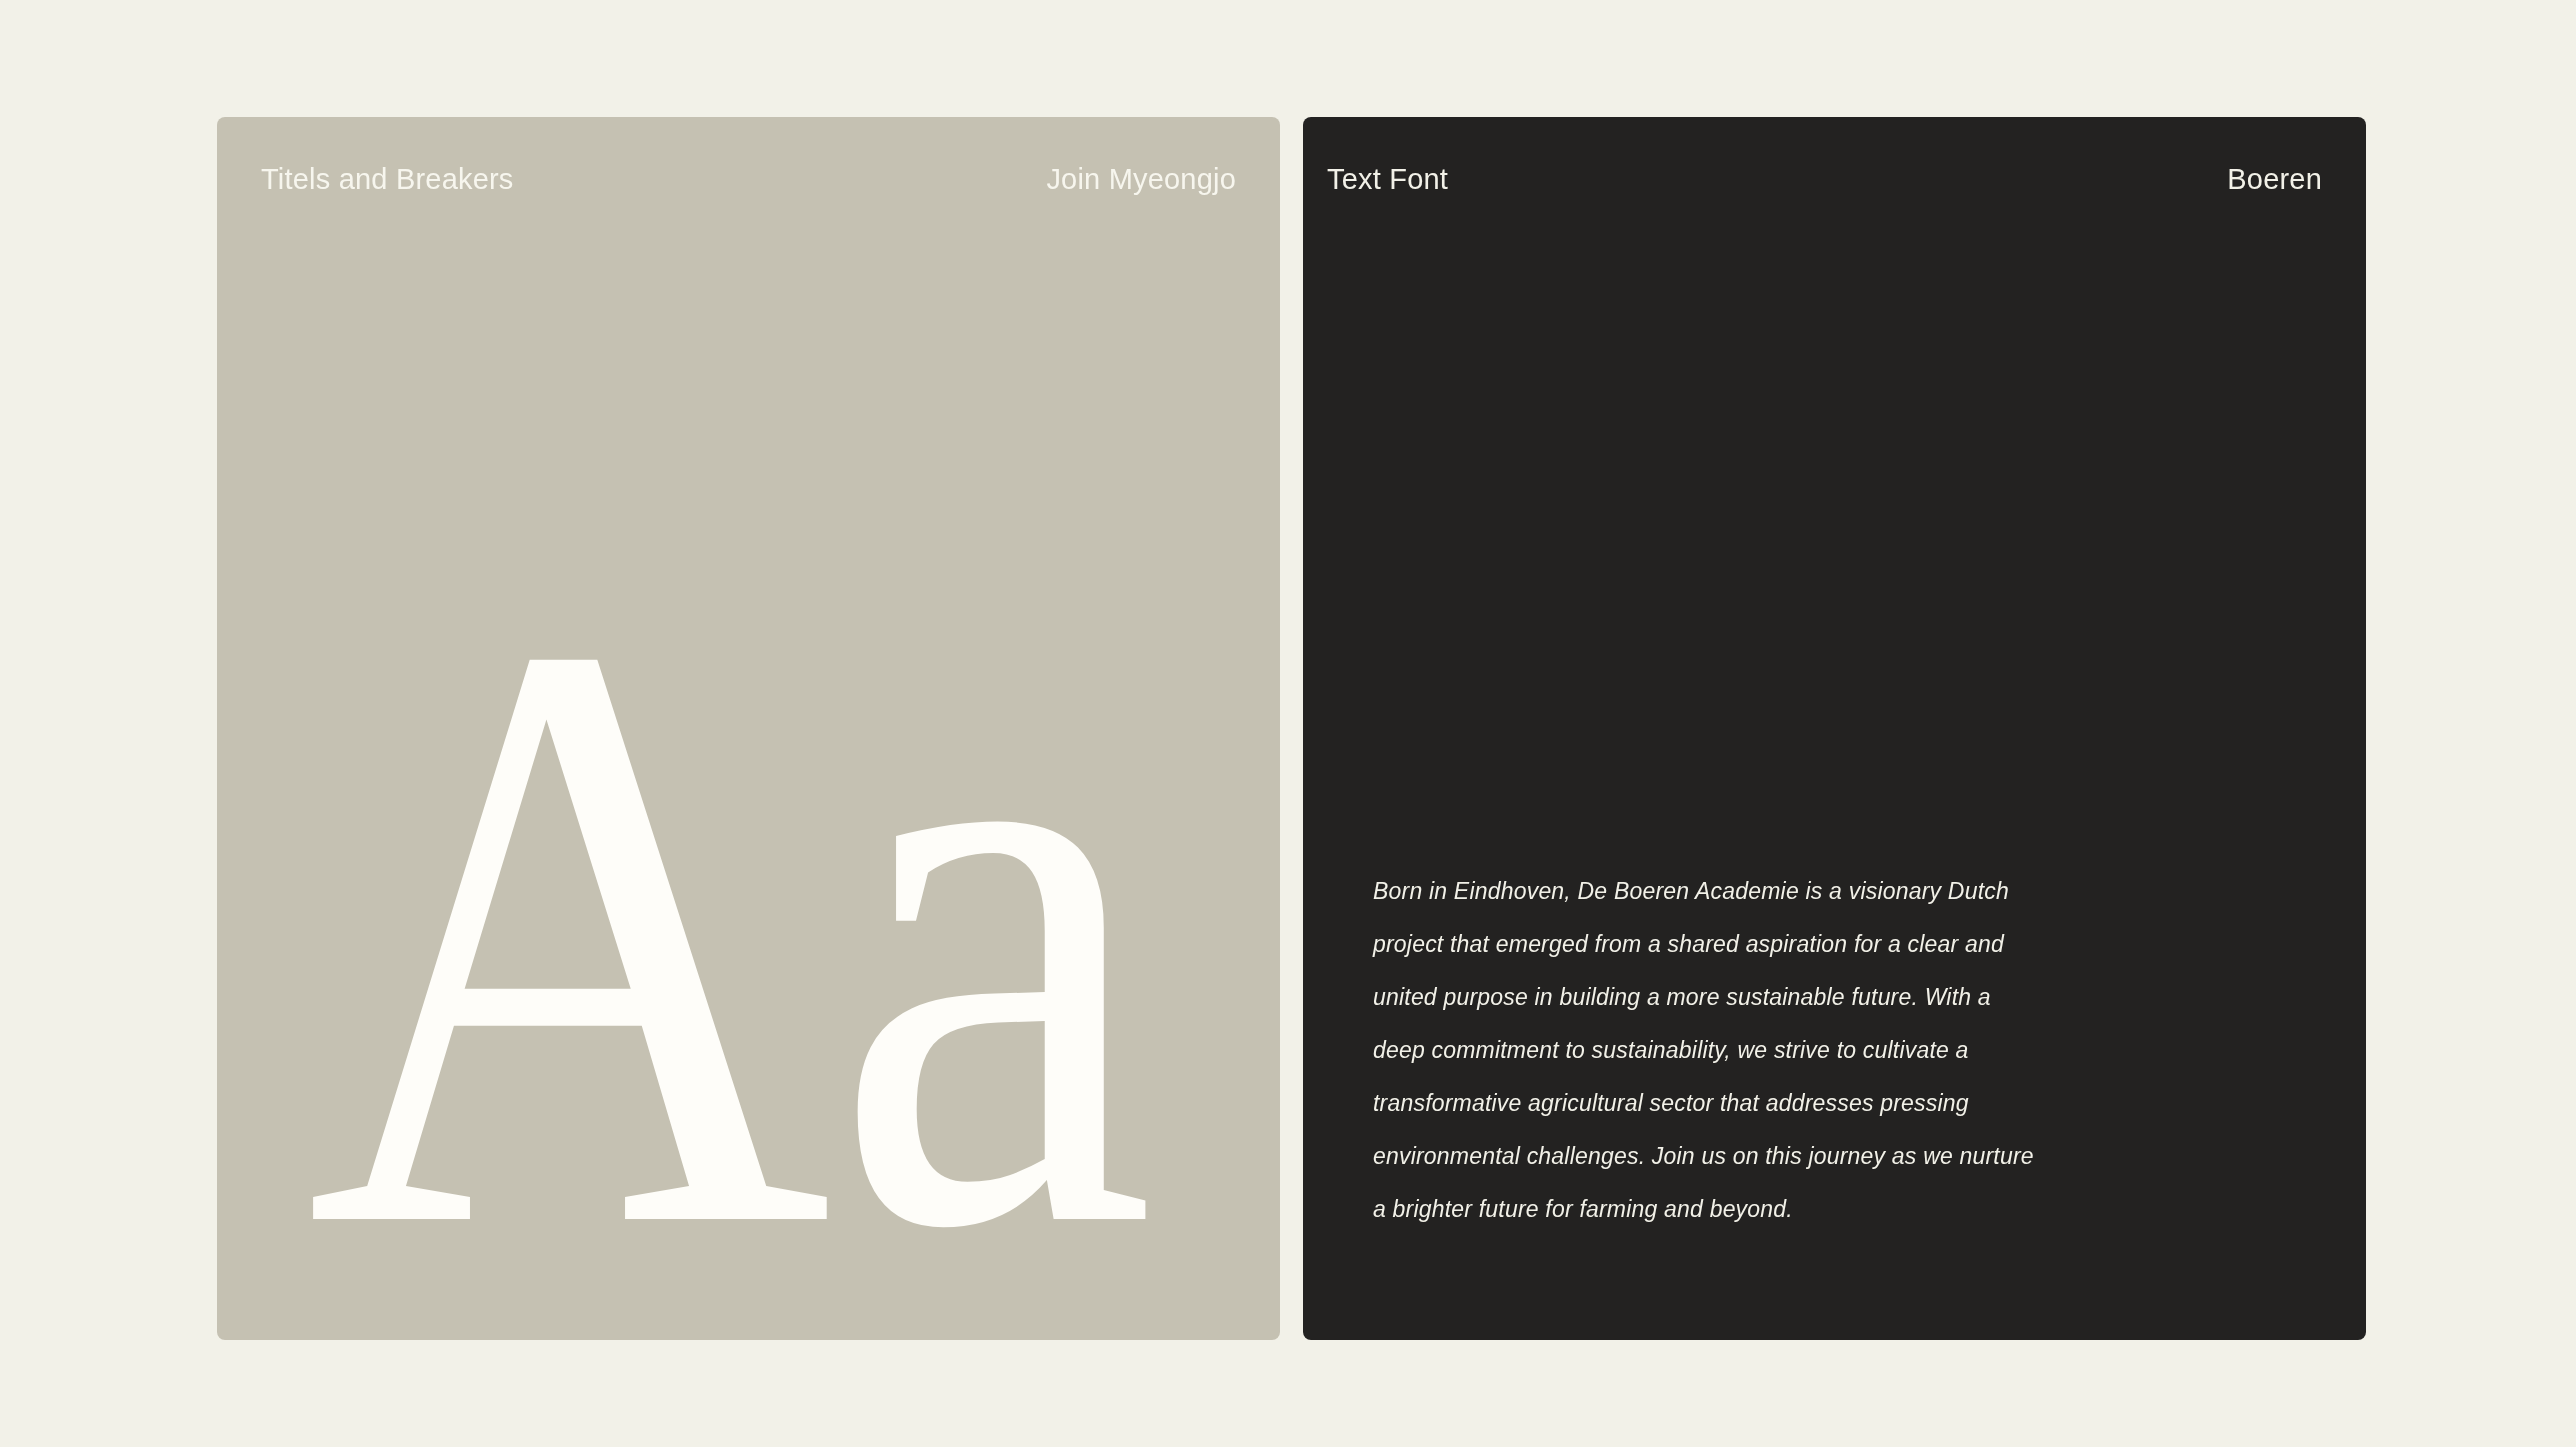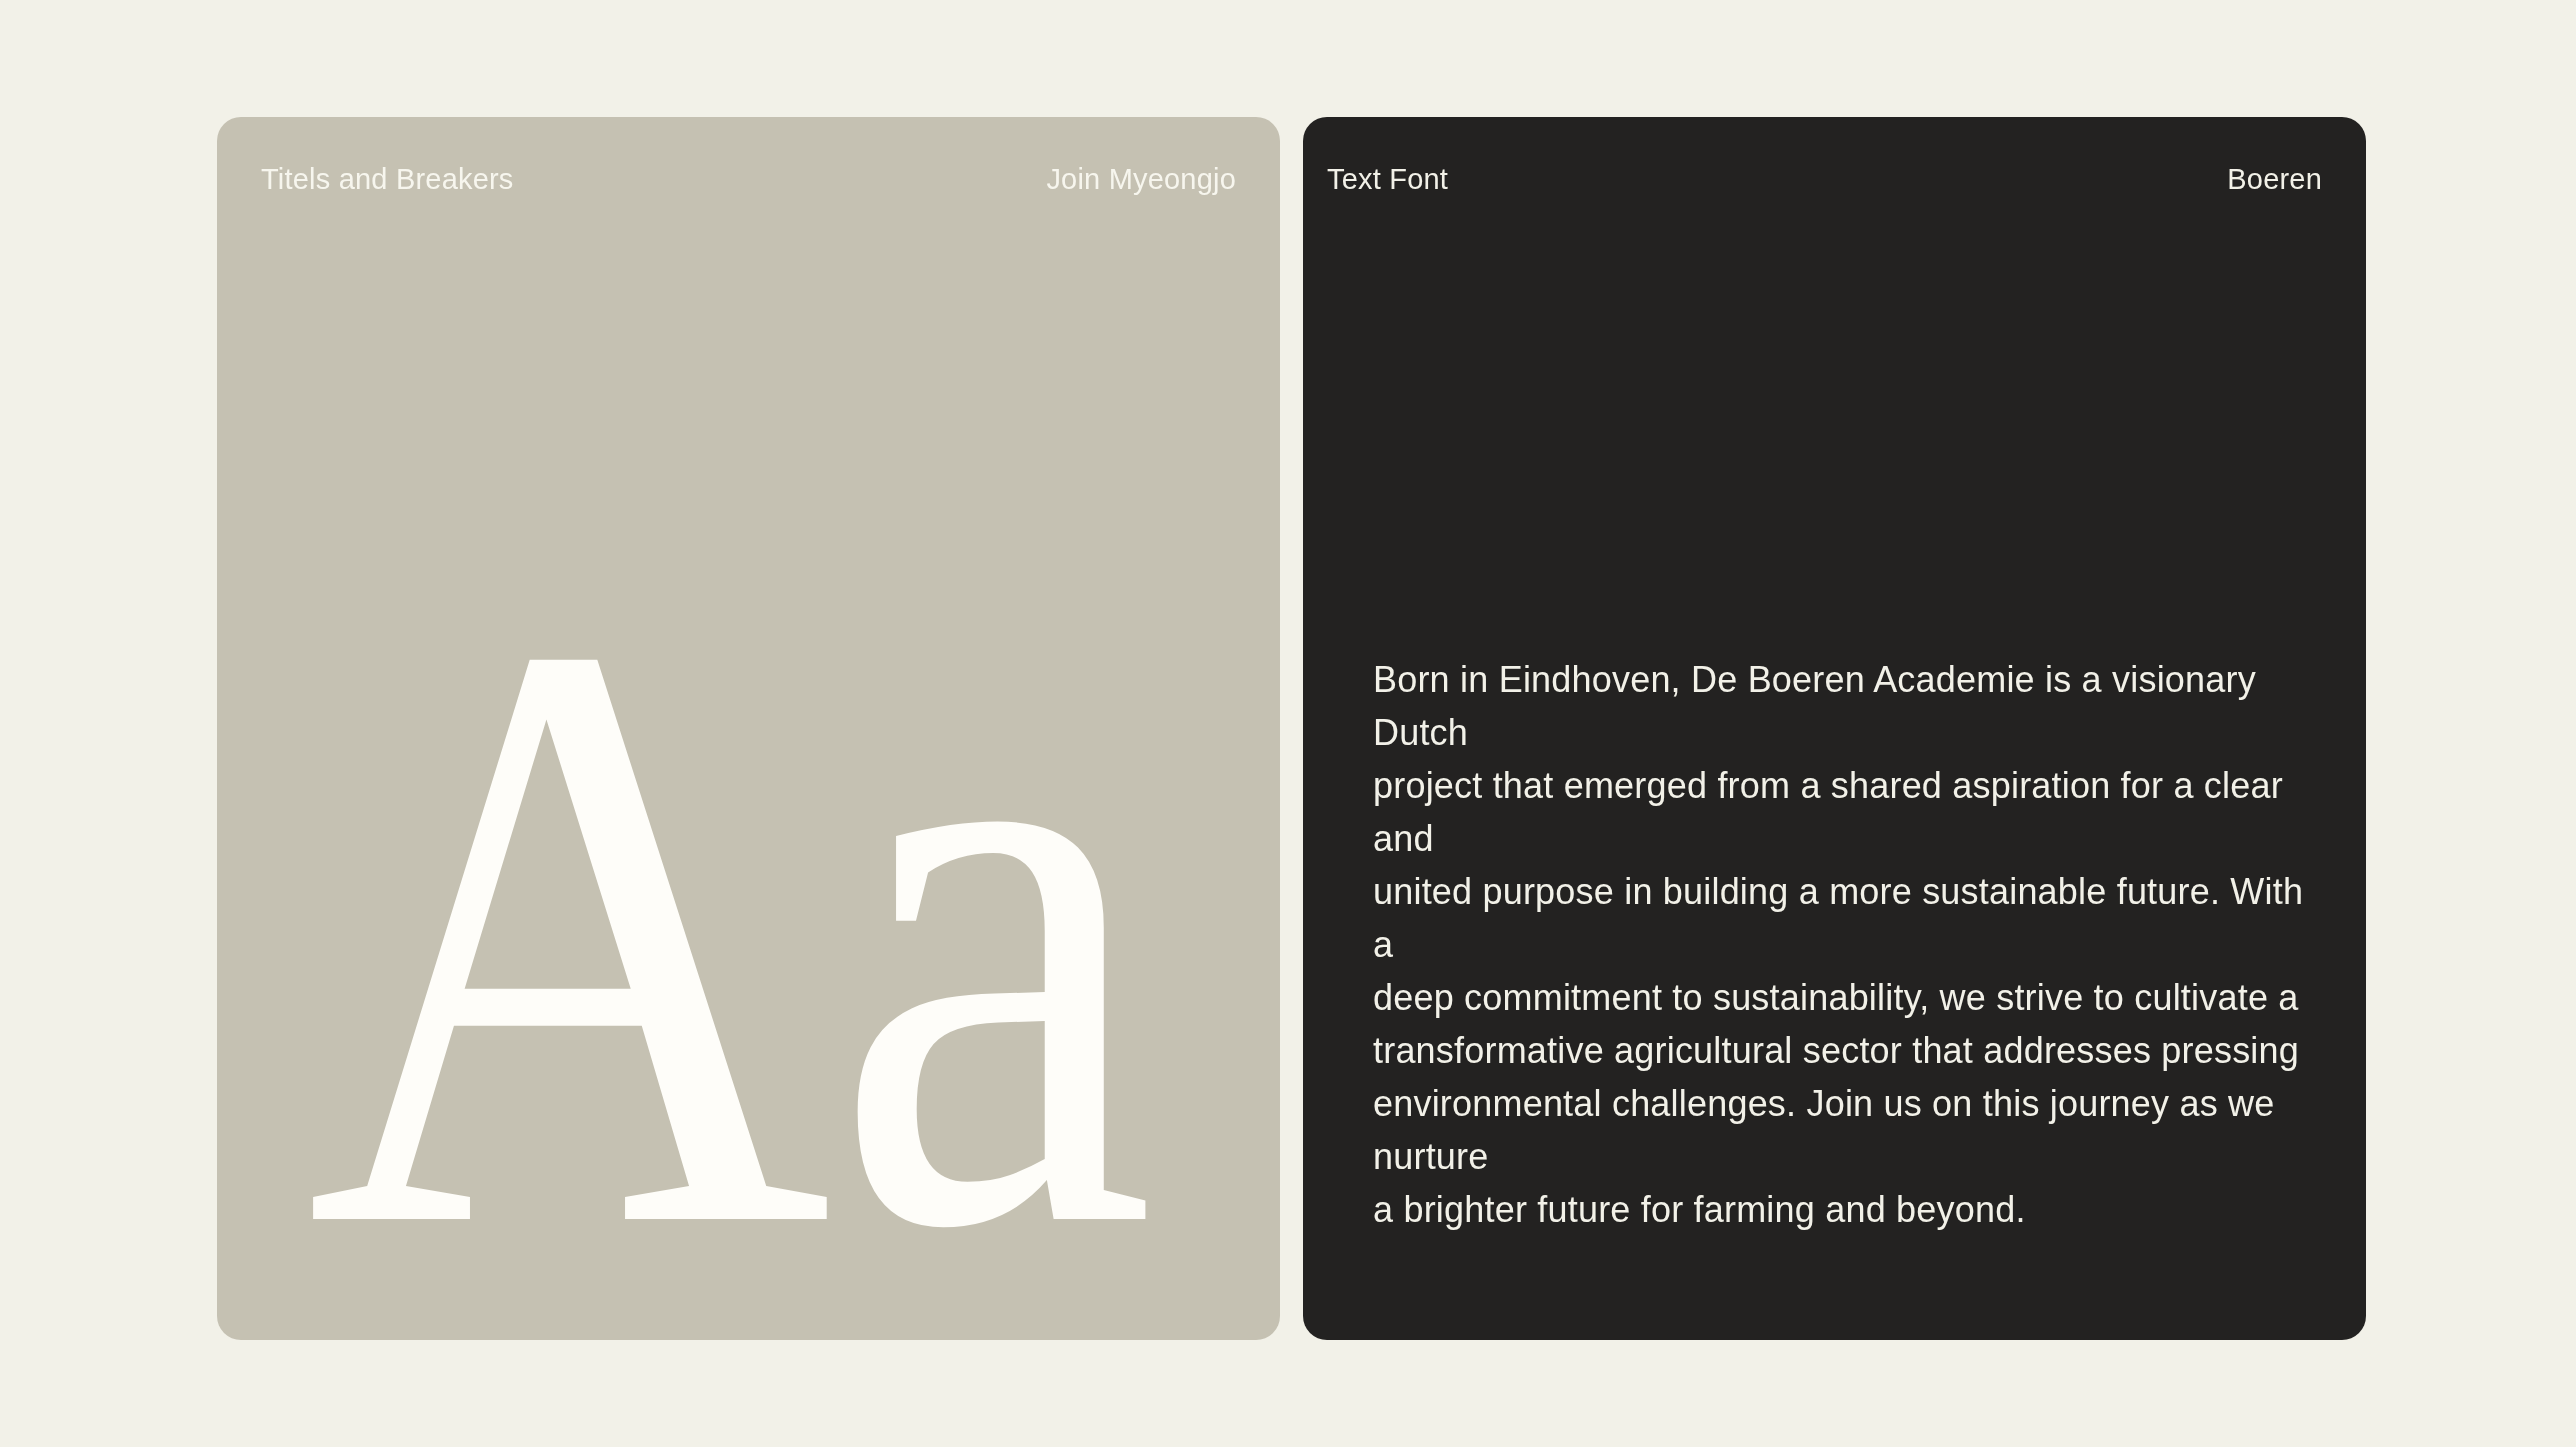--- a/index.html
+++ b/index.html
@@ -24,21 +24,21 @@
     position: absolute;
     left: 217px;
     top: 117px;
     display: flex;
     gap: 23px;
   }
   .card {
     position: relative;
     width: 1063px;
     height: 1223px;
-    border-radius: 24px;
+    border-radius: 8px;
     overflow: hidden;
   }
   .card--display {
     background: #C5C1B2;
   }
   .card--text {
     background: #232221;
   }
   .card-header {
     display: flex;
@@ -69,25 +69,26 @@
     white-space: nowrap;
     transform: scaleX(0.86);
     transform-origin: left bottom;
   }
   .sample-paragraph {
     position: absolute;
     left: 70px;
     right: 42px;
     bottom: 104px;
     margin: 0;
-    font-size: 36px;
+    font-size: 23px;
     line-height: 53px;
     letter-spacing: 0.2px;
     color: #F2F1E8;
     white-space: pre-line;
+    font-style: italic;
   }
 </style>
 </head>
 <body>
 
 <div class="page">
   <div class="cards-row">
 
     <section class="card card--display">
       <header class="card-header">

